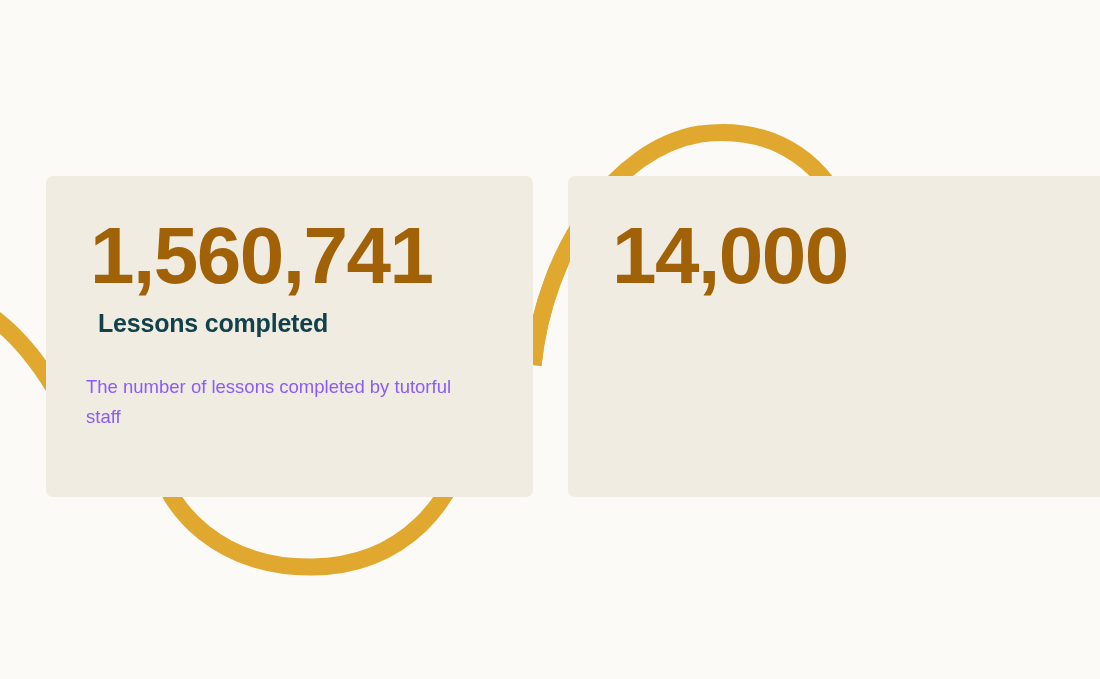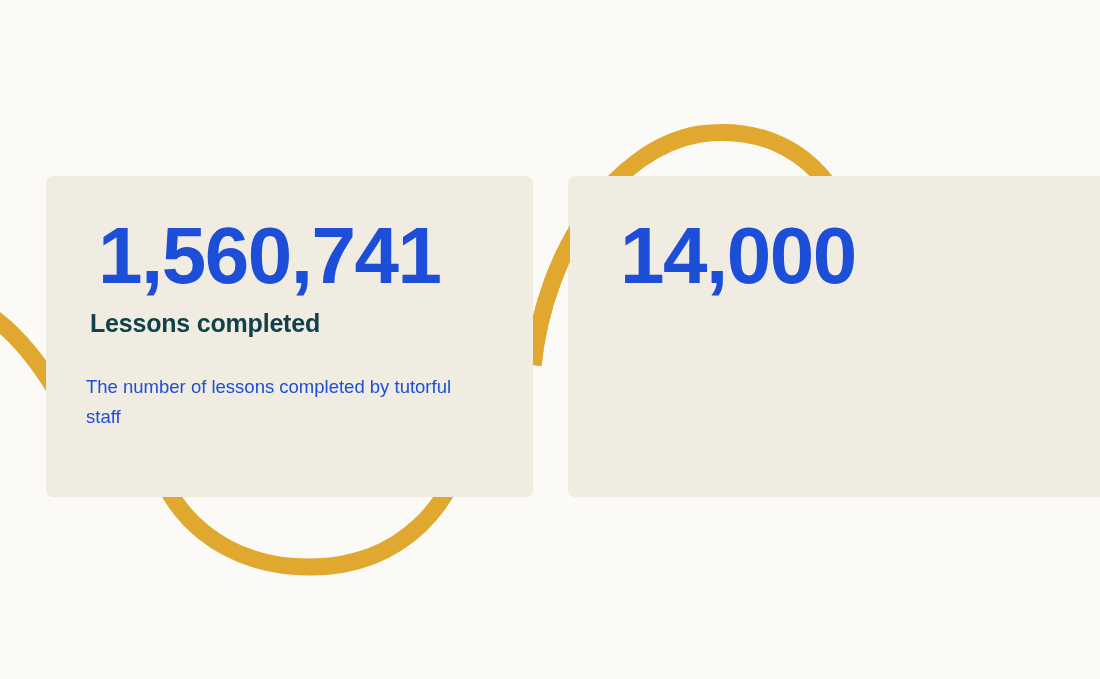--- a/index.html
+++ b/index.html
@@ -76,53 +76,53 @@
     position: absolute;
     left: 40px;
     top: 0;
     right: 24px;
     bottom: 0;
   }
 
   .stat-value {
     position: absolute;
     top: 38px;
-    left: 12px;
+    left: 4px;
     margin: 0;
     font-size: 80px;
     line-height: 84px;
     font-weight: 700;
     letter-spacing: -1.5px;
-    color: #1d4ed8;
+    color: #a16207;
     white-space: nowrap;
   }
 
   .stat-label {
     position: absolute;
     top: 131px;
-    left: 4px;
+    left: 12px;
     margin: 0;
     font-size: 25px;
     line-height: 32px;
     font-weight: 700;
     letter-spacing: -0.2px;
     color: #11414a;
     white-space: nowrap;
   }
 
   .stat-desc {
     position: absolute;
     top: 196px;
     left: 0;
     margin: 0;
     width: 380px;
     font-size: 18.5px;
     line-height: 30px;
     font-weight: 400;
-    color: #1d4ed8;
+    color: #8b5cf6;
   }
 </style>
 </head>
 <body>
 
 <div id="stage">
 
   <div id="arc-layer">
     <svg width="1100" height="679" viewBox="0 0 1100 679">
 

